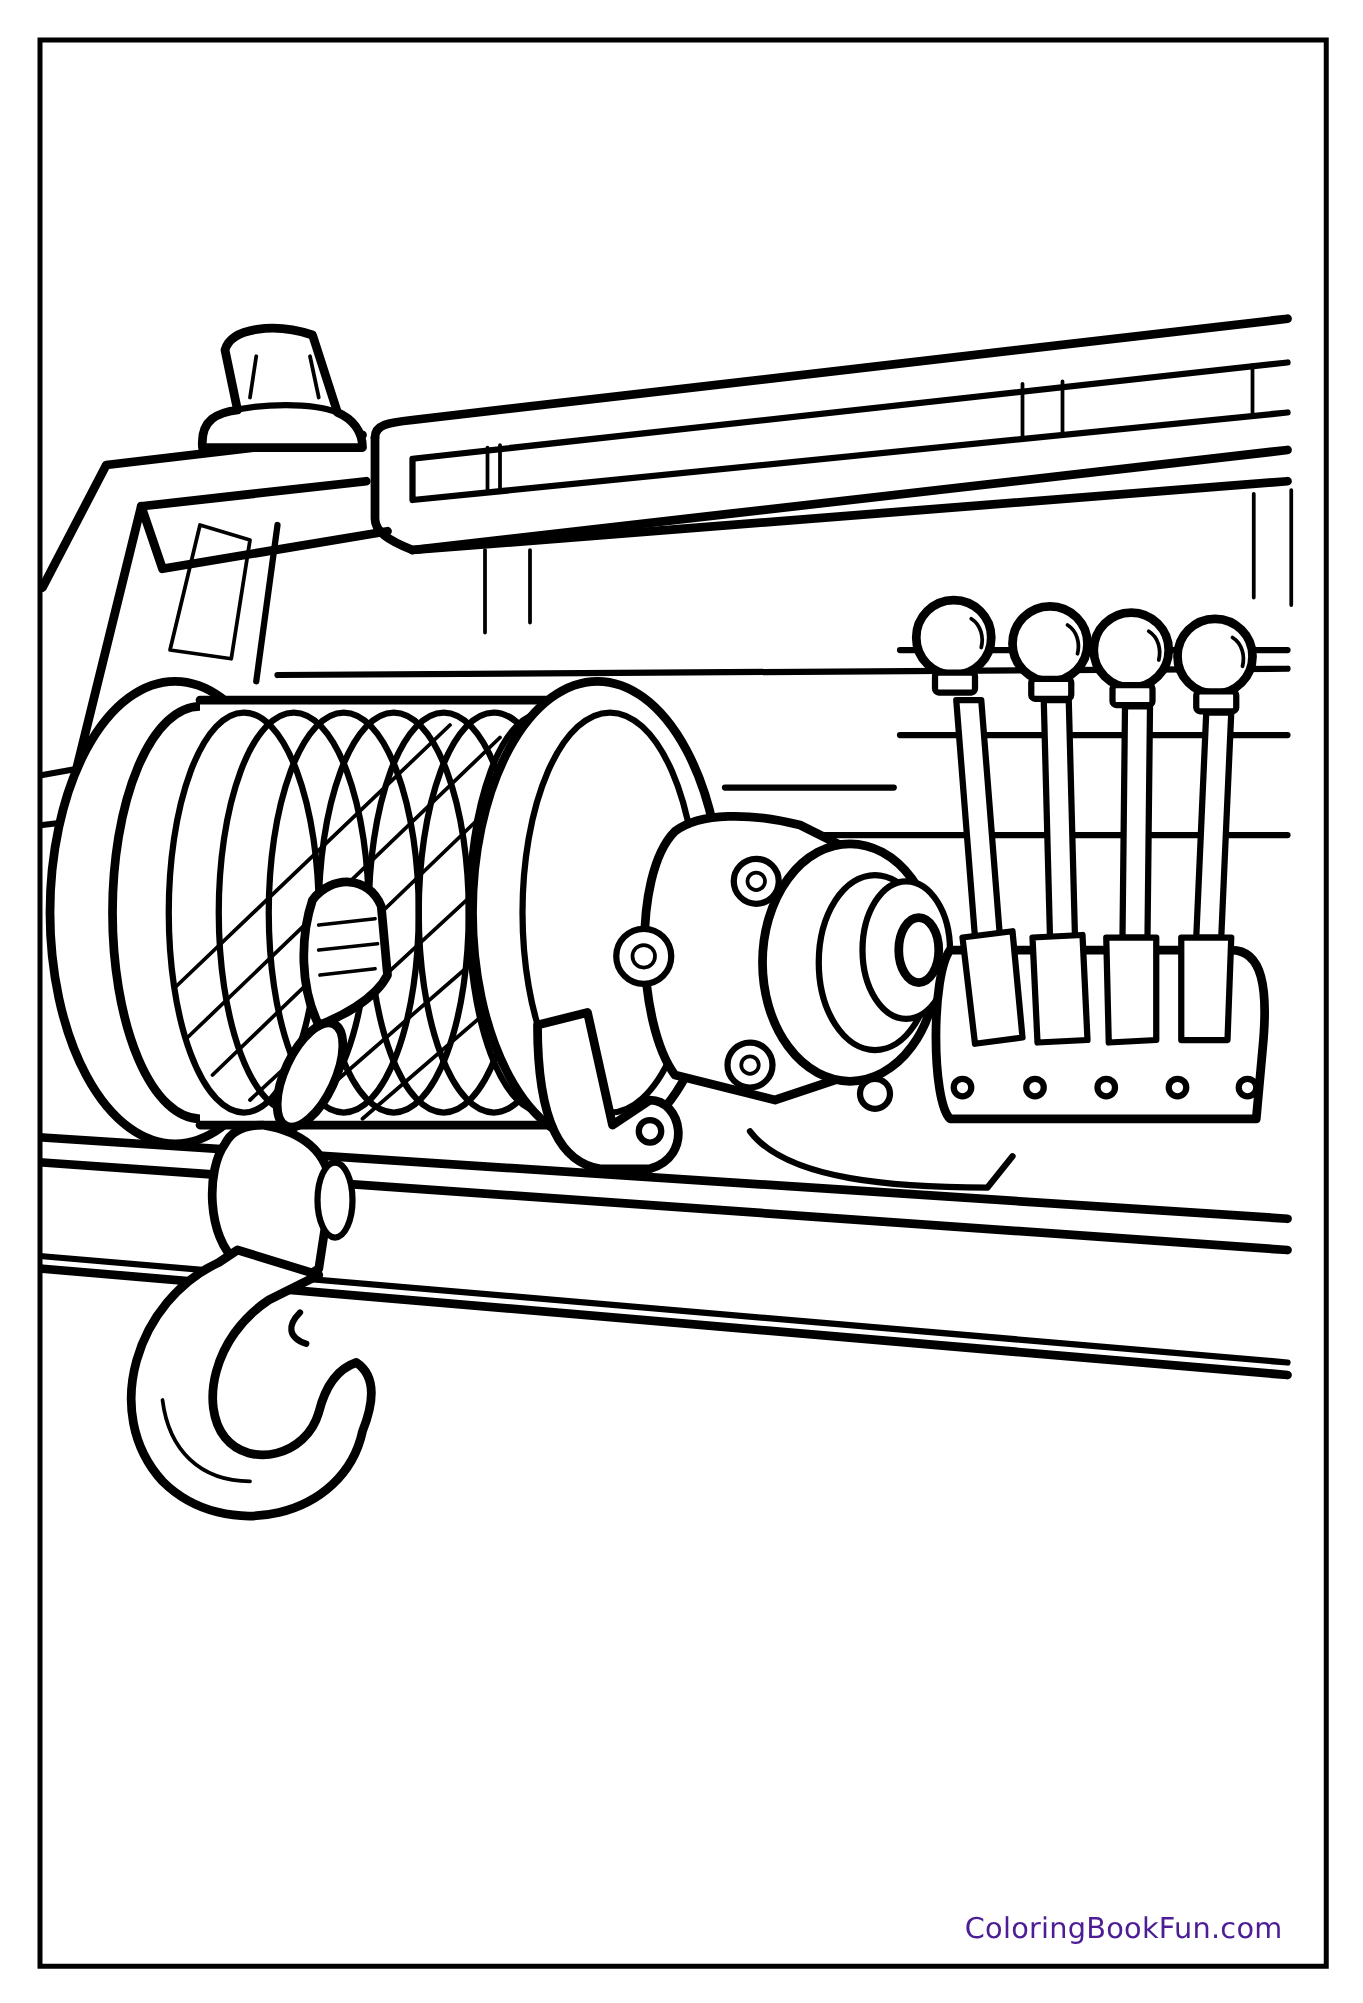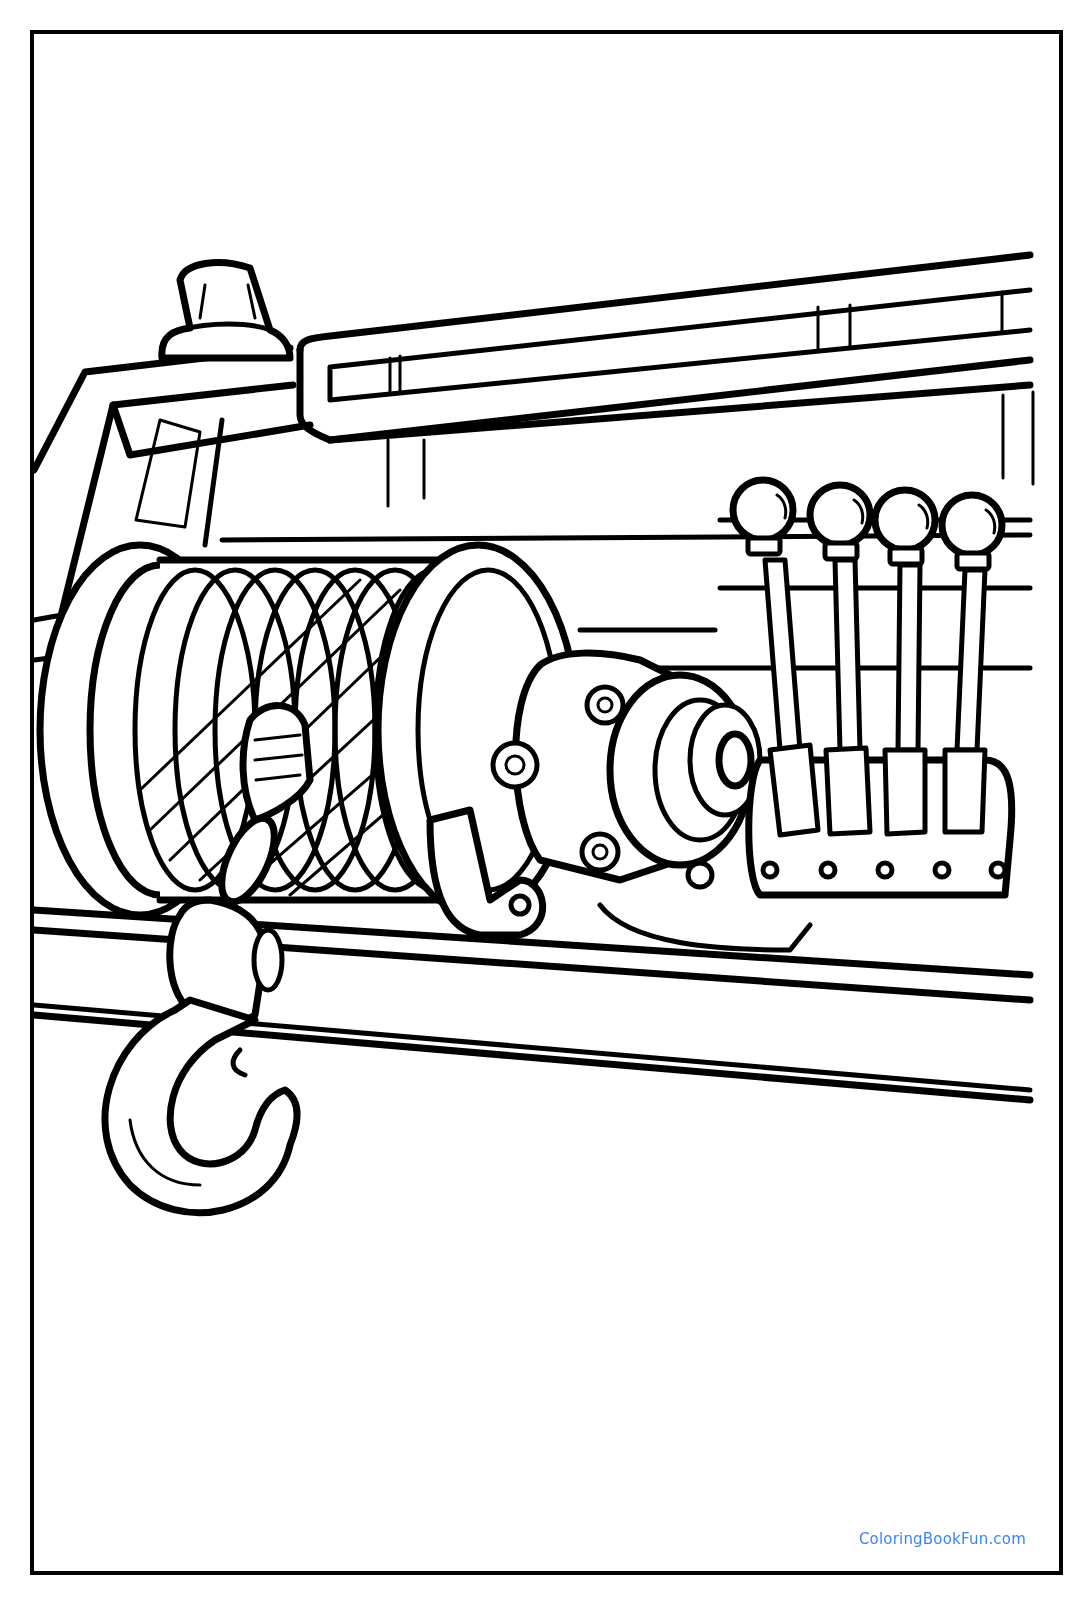--- a/index.html
+++ b/index.html
@@ -4,21 +4,21 @@
 <style>
   html, body { margin: 0; padding: 0; background: #ffffff; }
   body { width: 1090px; height: 1602px; position: relative; overflow: hidden; font-family: "DejaVu Sans", sans-serif; }
   .page-border { position: absolute; left: 30px; top: 30px; width: 1025px; height: 1537px; border: 4px solid #000; box-sizing: content-box; background: #fff; }
   .art { position: absolute; left: 0; top: 0; width: 1090px; height: 1602px; }
   .art * { fill: none; stroke: #000; stroke-linecap: round; stroke-linejoin: round; }
   .thick { stroke-width: 7; }
   .med { stroke-width: 5; }
   .thin { stroke-width: 3; }
   .fillw { fill: #fff; }
-  .watermark { position: absolute; right: 64px; top: 1530px; font-family: "DejaVu Sans", sans-serif; font-size: 15px; color: #3b82f6; letter-spacing: 0.2px; text-align: center; }
+  .watermark { position: absolute; right: 64px; top: 1530px; font-family: "DejaVu Sans", sans-serif; font-size: 23px; color: #4c1d95; letter-spacing: 0.2px; text-align: center; }
 </style>
 </head>
 <body>
 
 <div class="page-border"></div>
 
 <svg class="art" viewBox="0 0 1090 1602" xmlns="http://www.w3.org/2000/svg">
 
   <g>
     <path class="thick" d="M34 470 L85 372 L290 348"></path>

